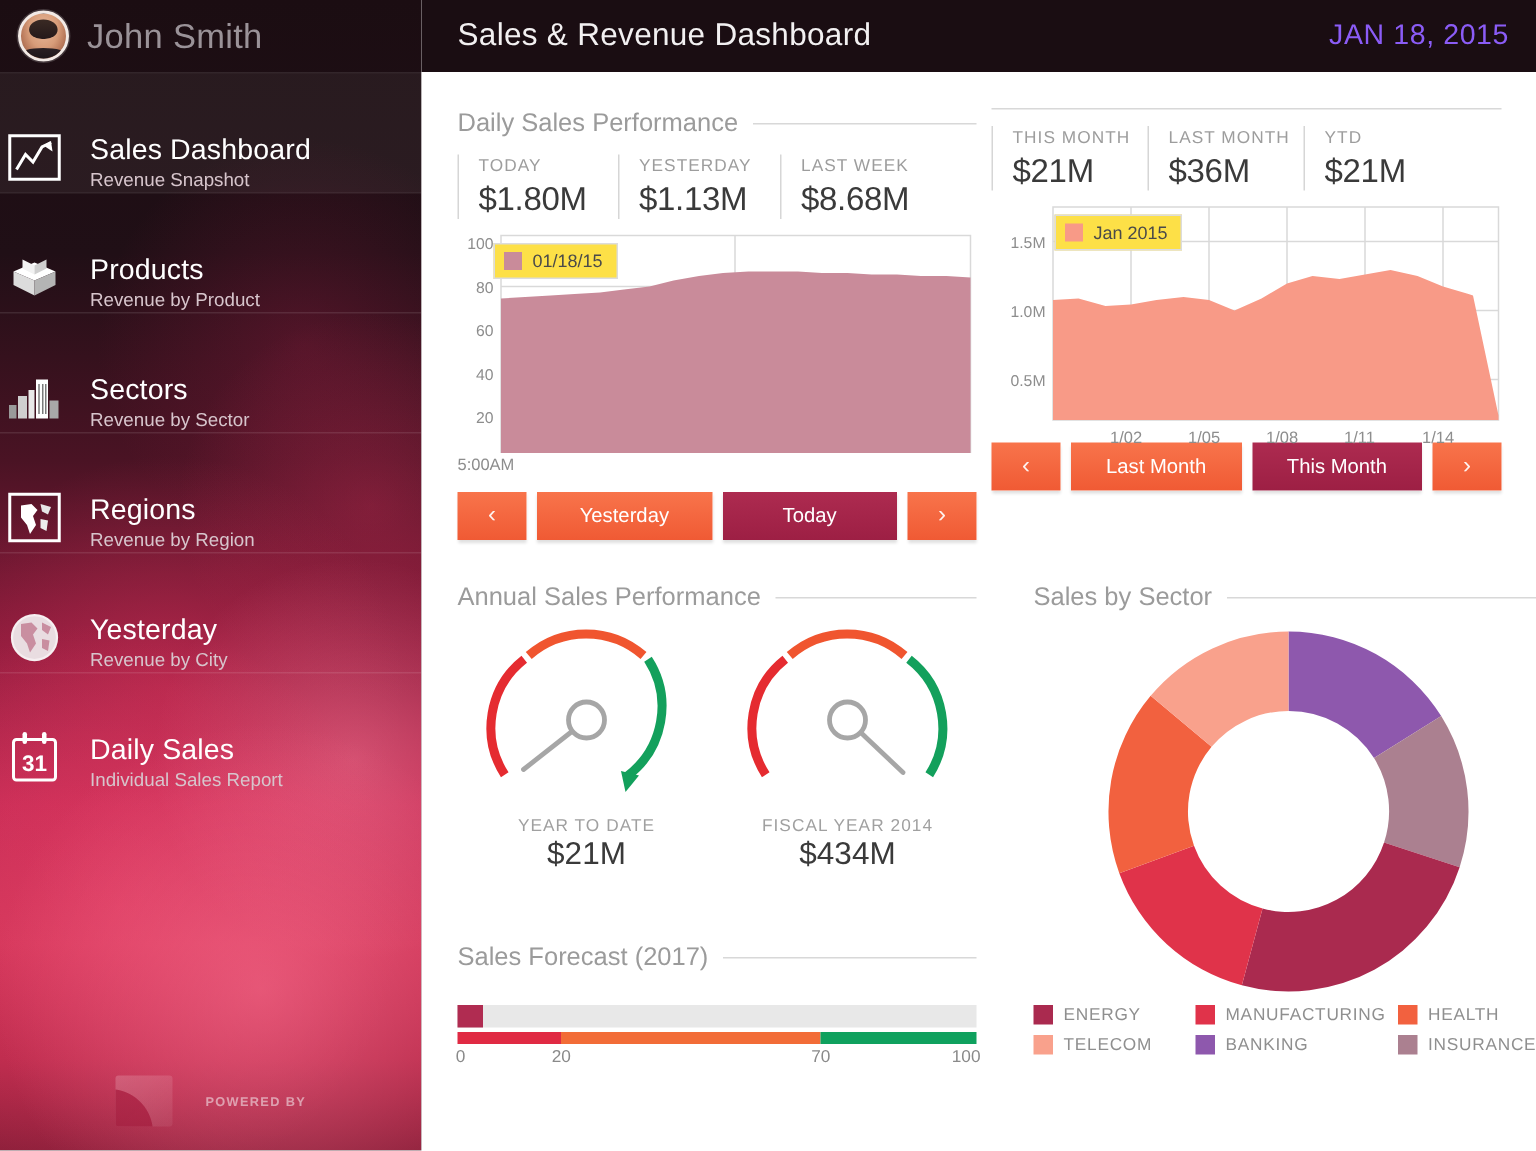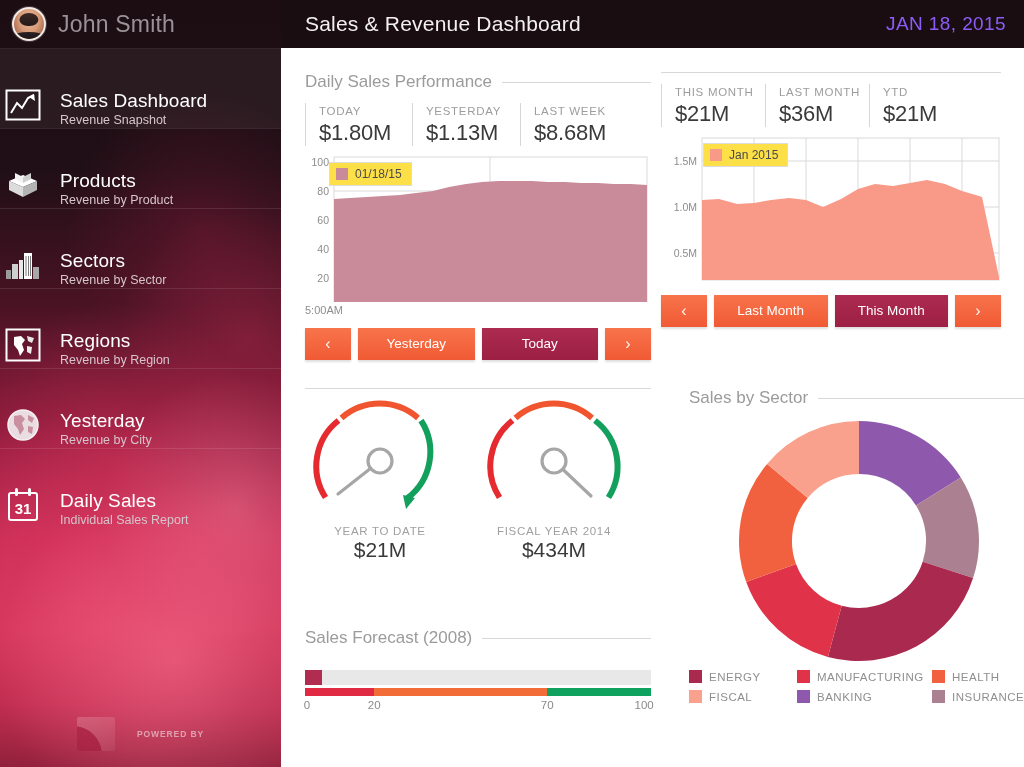--- a/index.html
+++ b/index.html
@@ -134,21 +134,21 @@
     display:flex; align-items:center; justify-content:center;
     box-shadow:0 2px 2px rgba(0,0,0,0.13);
   }
   .btn-arrow { width:46px; font-size:16px; }
   .btn-wide { flex:1; }
   .btn-orange { background:linear-gradient(to bottom,#f8744b,#f05a34); }
   .btn-dark { background:linear-gradient(to bottom,#ad2b50,#9d1f44); }
   .btn-arrow.btn-orange span { opacity:0.92; }
 
   
-  .gauges { display:flex; gap:24px; justify-content:flex-start; margin-top:10px; }
+  .gauges { display:flex; gap:24px; justify-content:center; margin-top:10px; }
   .gauge { width:150px; text-align:center; }
   .gauge-label { font-size:11.5px; color:#a0a0a0; letter-spacing:0.7px; margin-top:2px; }
   .gauge-value { font-size:21px; font-weight:300; color:#3a3a3a; margin-top:1px; }
 
   
   .bullet { margin-top:22px; }
   .bullet-track { position:relative; height:15px; background:#e8e8e8; }
   .bullet-fill { position:absolute; left:0; top:0; height:15px; background:#b02c51; }
   .bullet-ranges { display:flex; height:8px; margin-top:3px; }
   .bullet-scale { position:relative; height:16px; margin-top:3px; }
@@ -397,36 +397,44 @@
               <line x1="41" y1="118" x2="338" y2="118"></line>
               <line x1="93" y1="3" x2="93" y2="145"></line>
               <line x1="145" y1="3" x2="145" y2="145"></line>
               <line x1="197" y1="3" x2="197" y2="145"></line>
               <line x1="249" y1="3" x2="249" y2="145"></line>
               <line x1="301" y1="3" x2="301" y2="145"></line>
             </g>
             <path d="M41,65 L58,64 L76,69 L93,68 L110,65 L128,63 L145,65 L162,72 L180,64 L197,54 L214,49 L232,51 L249,48 L266,45 L284,49 L301,56 L318,61 L321,62 L338,142 L338,145 L41,145 Z" fill="#f89a87"></path>
           </svg>
 
+          <div style="position:relative; height:14px; margin-top:-2px;">
+            <span class="axis-lab" style="left:79px; top:0;">1/02</span>
+            <span class="axis-lab" style="left:131px; top:0;">1/05</span>
+            <span class="axis-lab" style="left:183px; top:0;">1/08</span>
+            <span class="axis-lab" style="left:235px; top:0;">1/11</span>
+            <span class="axis-lab" style="left:287px; top:0;">1/14</span>
+          </div>
         </div>
 
         <div class="btnrow" style="margin-top:12px;">
           <button class="btn btn-arrow btn-orange">
             <span>‹</span>
           </button>
           <button class="btn btn-wide btn-orange">Last Month</button>
           <button class="btn btn-wide btn-dark">This Month</button>
           <button class="btn btn-arrow btn-orange">
             <span>›</span>
           </button>
         </div>
       </div>
 
       <div class="panel" style="left:24px; top:340px; width:346px;">
         <div class="panel-head">
+          <span class="panel-title">Annual Sales Performance</span>
           <span class="panel-rule"></span>
         </div>
 
         <div class="gauges">
 
           <div class="gauge">
             <svg width="150" height="120" viewBox="0 0 150 120">
 
               <path d="M 20.5 98.5 A 58 58 0 0 1 33.5 21.5" fill="none" stroke="#e52b30" stroke-width="6" stroke-linecap="butt"></path>
 
@@ -453,21 +461,21 @@
             </svg>
             <div class="gauge-label">FISCAL YEAR 2014</div>
             <div class="gauge-value">$434M</div>
           </div>
 
         </div>
       </div>
 
       <div class="panel" style="left:24px; top:580px; width:346px;">
         <div class="panel-head">
-          <span class="panel-title">Sales Forecast (2008)</span>
+          <span class="panel-title">Sales Forecast (2017)</span>
           <span class="panel-rule"></span>
         </div>
 
         <div class="bullet">
           <div class="bullet-track">
             <div class="bullet-fill" style="width:5%;"></div>
           </div>
           <div class="bullet-ranges">
             <div style="width:20%; background:#e02a43;"></div>
             <div style="width:50%; background:#f26c37;"></div>
@@ -515,21 +523,21 @@
           <div class="dl-item">
             <span class="dl-sw" style="background:#e0334a;"></span>
             <span class="dl-tx">MANUFACTURING</span>
           </div>
           <div class="dl-item">
             <span class="dl-sw" style="background:#f2613f;"></span>
             <span class="dl-tx">HEALTH</span>
           </div>
           <div class="dl-item">
             <span class="dl-sw" style="background:#f9a18c;"></span>
-            <span class="dl-tx">FISCAL</span>
+            <span class="dl-tx">TELECOM</span>
           </div>
           <div class="dl-item">
             <span class="dl-sw" style="background:#8e58ad;"></span>
             <span class="dl-tx">BANKING</span>
           </div>
           <div class="dl-item">
             <span class="dl-sw" style="background:#ab8090;"></span>
             <span class="dl-tx">INSURANCE</span>
           </div>
         </div>

